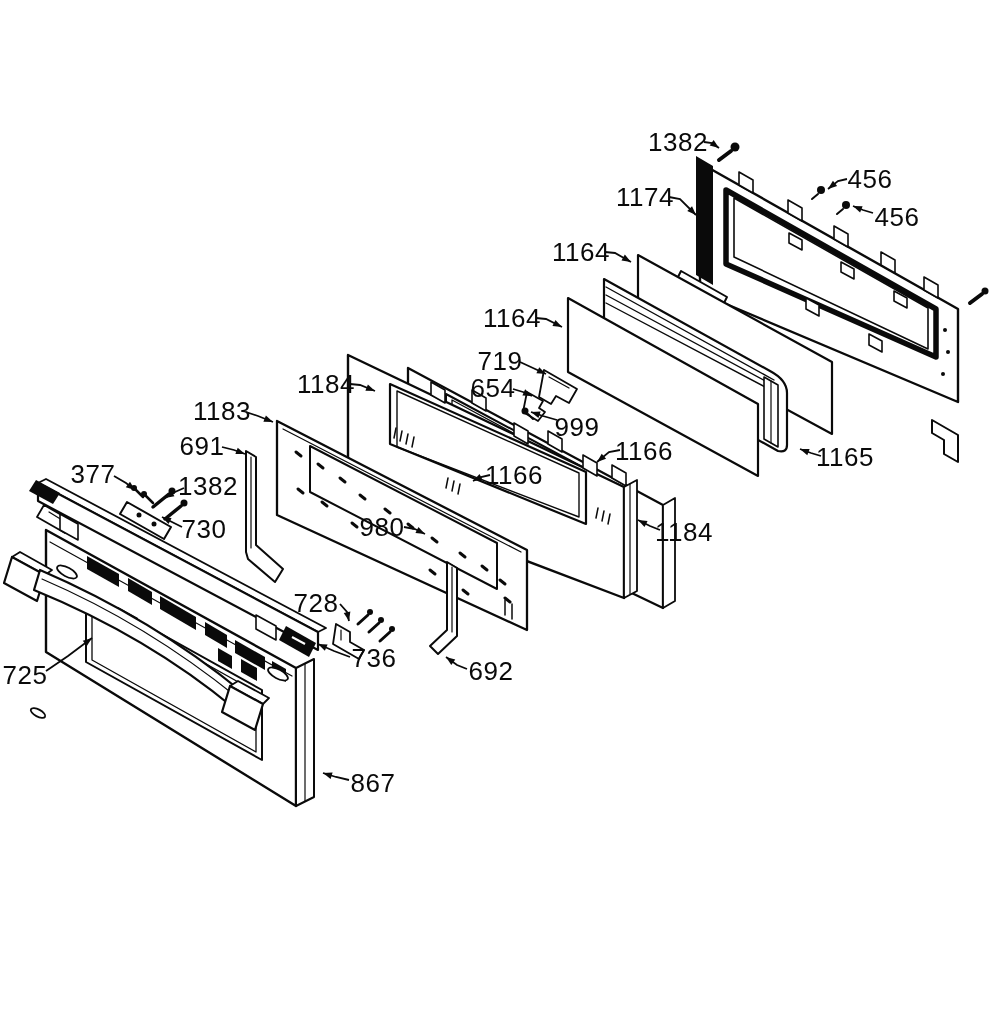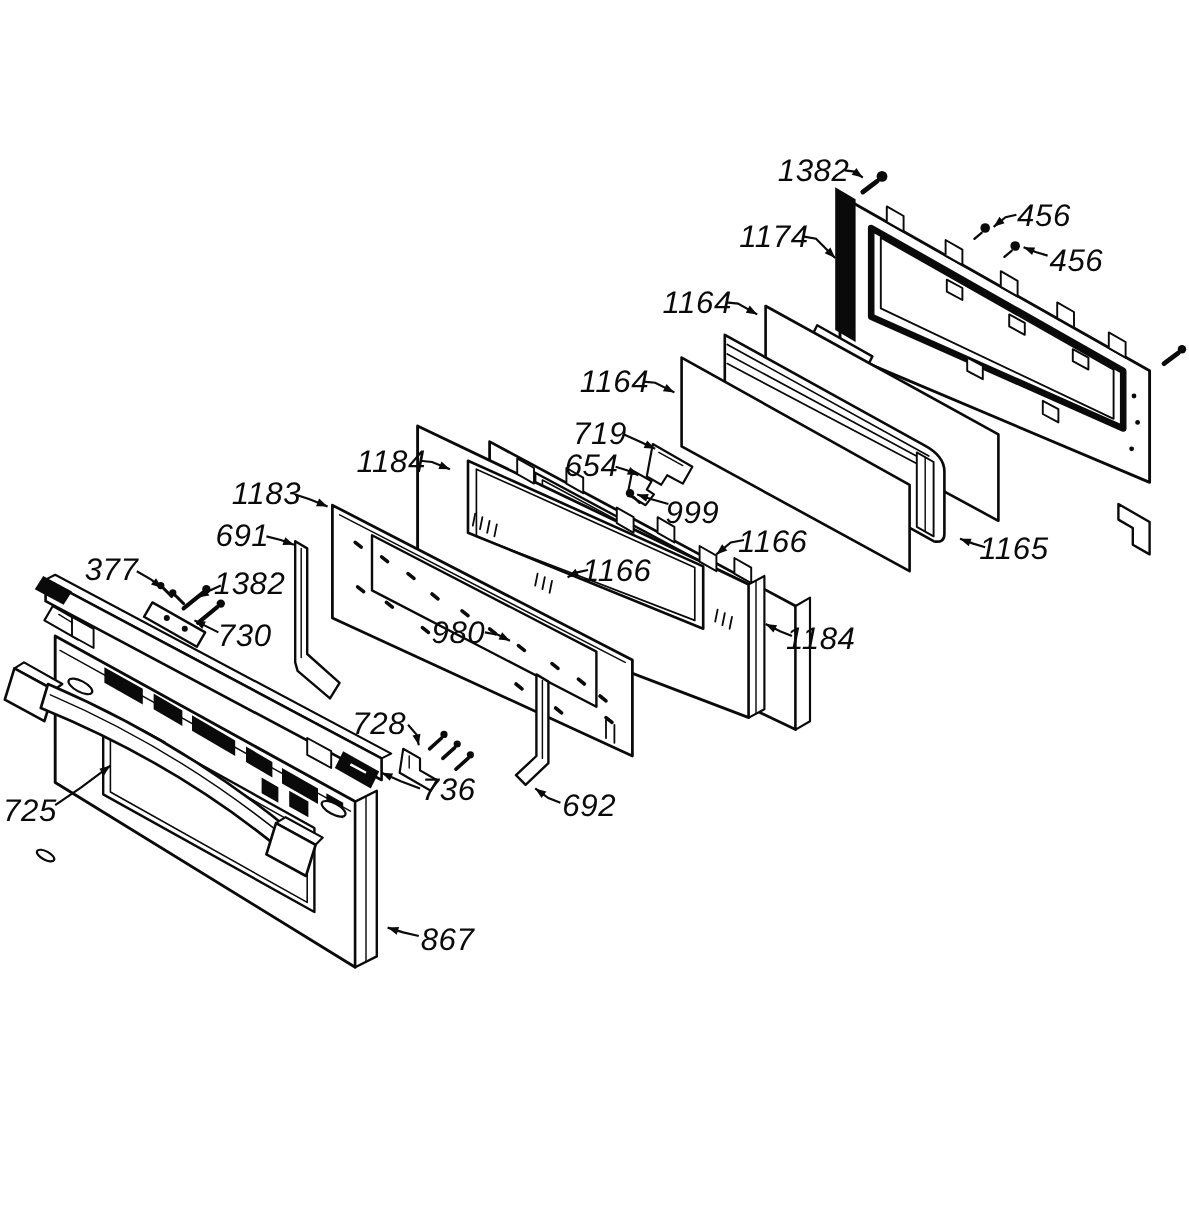--- a/index.html
+++ b/index.html
@@ -1,17 +1,17 @@
 <!DOCTYPE html>
 <html><head>
 <meta charset="utf-8">
 <style>
   html,body{margin:0;padding:0;background:#ffffff;}
   .stage{position:relative;width:991px;height:1024px;background:#ffffff;overflow:hidden;
-         font-family:"Liberation Sans", sans-serif;font-style:italic;}
+         font-family:"Liberation Sans", sans-serif;}
   svg{position:absolute;left:0;top:0;}
   svg *{vector-effect:none;}
   .ln{fill:none;stroke:#0a0a0a;stroke-linejoin:round;stroke-linecap:round;}
   .pw{fill:#ffffff;stroke:#0a0a0a;stroke-linejoin:round;stroke-linecap:round;}
   .blk{fill:#0a0a0a;stroke:none;}
   .lbl{font-family:"Liberation Sans", sans-serif;font-size:26px;letter-spacing:0.5px;
        fill:#0a0a0a;text-anchor:middle;}
 </style>
 </head>
 <body>

